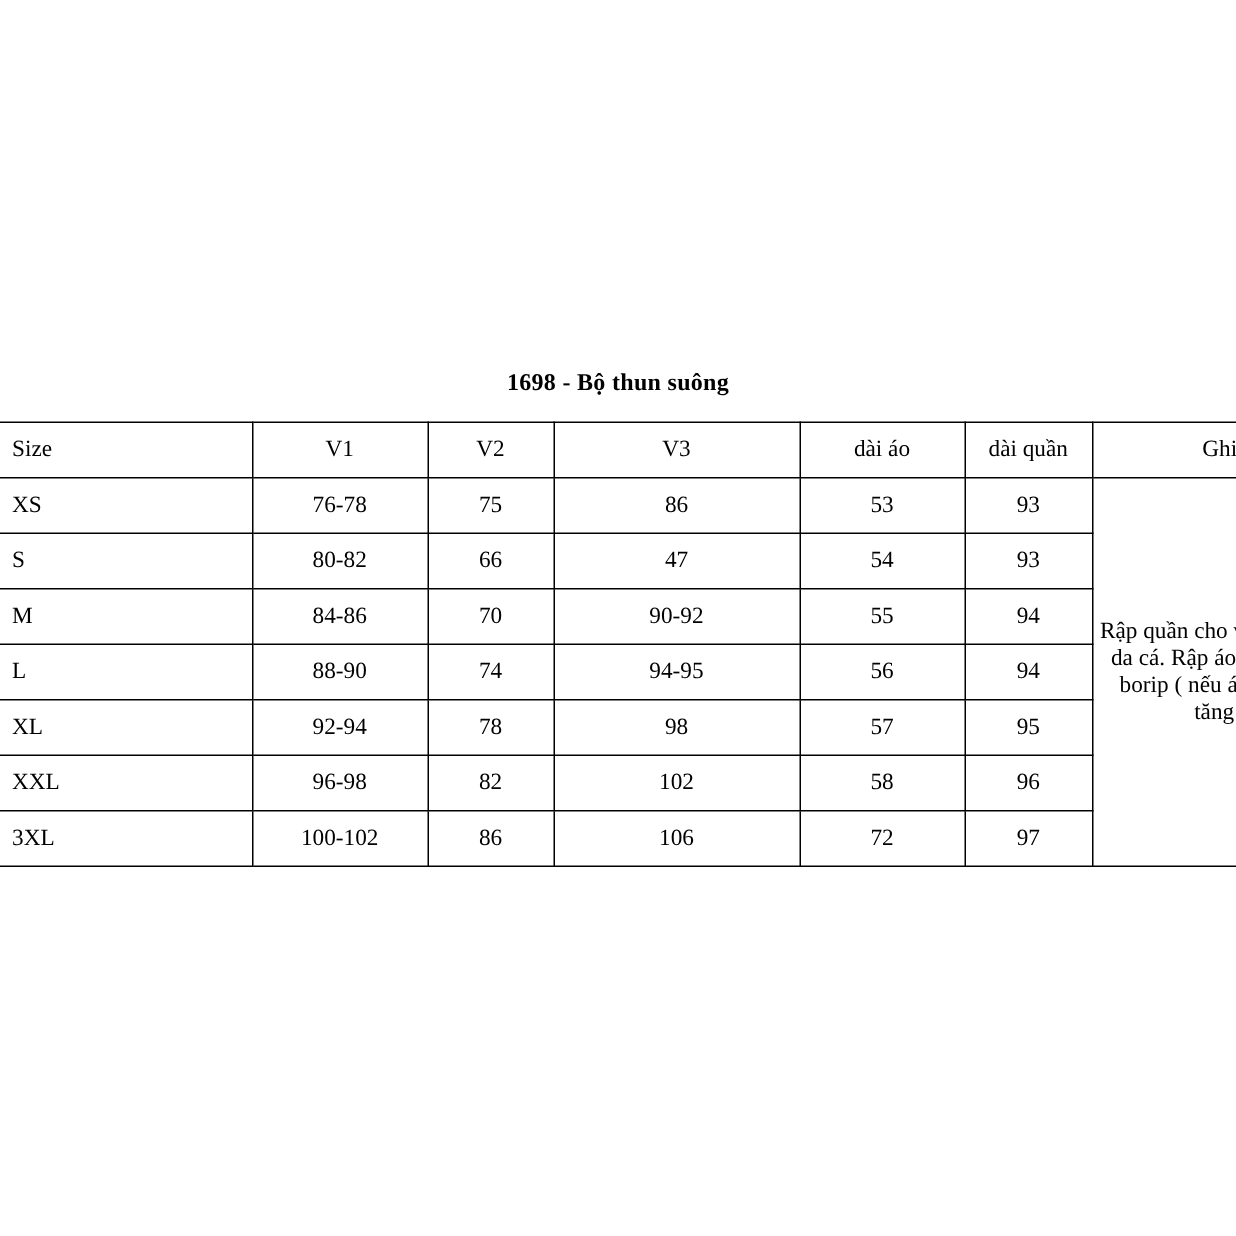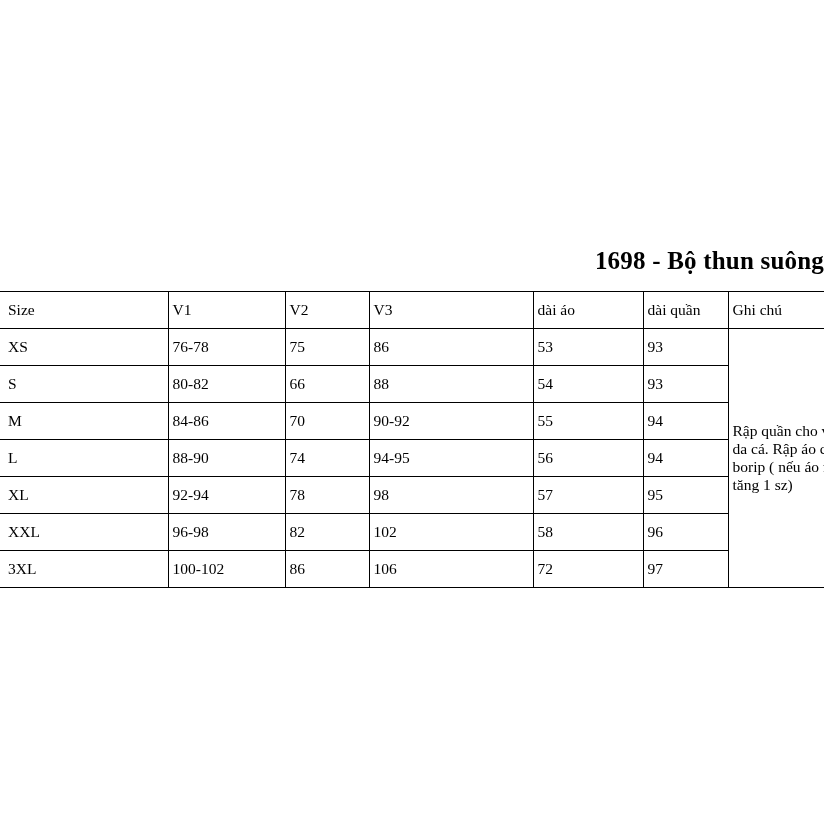--- a/index.html
+++ b/index.html
@@ -20,39 +20,39 @@
     height: 824px;
     background: #ffffff;
   }
   .sheet {
     position: absolute;
     left: 0;
     top: 233px;
     width: 824px;
   }
   .title {
-    text-align: right;
+    text-align: center;
     font-weight: bold;
-    font-size: 25px;
+    font-size: 16px;
     letter-spacing: 0.2px;
     padding: 14px 0 16px 0;
     margin: 0;
   }
   table.size-table {
     border-collapse: collapse;
     width: 824px;
     table-layout: fixed;
   }
   table.size-table th,
   table.size-table td {
     border: 1px solid #000000;
     font-size: 15.5px;
     line-height: 1.15;
     padding: 6px 4px;
-    text-align: left;
+    text-align: center;
     vertical-align: middle;
     font-weight: normal;
     height: 24px;
   }
   
   table.size-table tr > th:first-child,
   table.size-table tr > td:first-child {
     border-left: none;
     text-align: left;
     padding-left: 8px;
@@ -121,21 +121,21 @@
           <td>53</td>
           <td>93</td>
           <td class="note-cell" rowspan="7">
             <span class="note-text">Rập quần cho vải thun cotton, da cá. Rập áo cho thun gân, borip ( nếu áo may cotton tăng 1 sz)</span>
           </td>
         </tr>
         <tr>
           <td class="row-label">S</td>
           <td>80-82</td>
           <td>66</td>
-          <td>88</td>
+          <td>47</td>
           <td>54</td>
           <td>93</td>
         </tr>
         <tr>
           <td class="row-label">M</td>
           <td>84-86</td>
           <td>70</td>
           <td>90-92</td>
           <td>55</td>
           <td>94</td>

